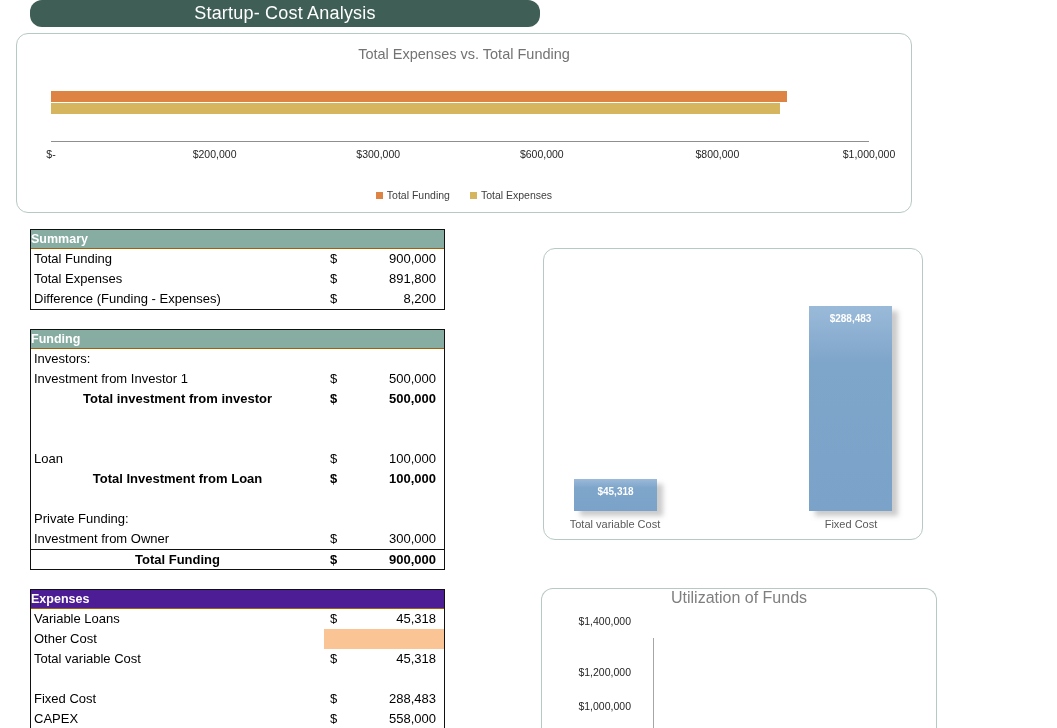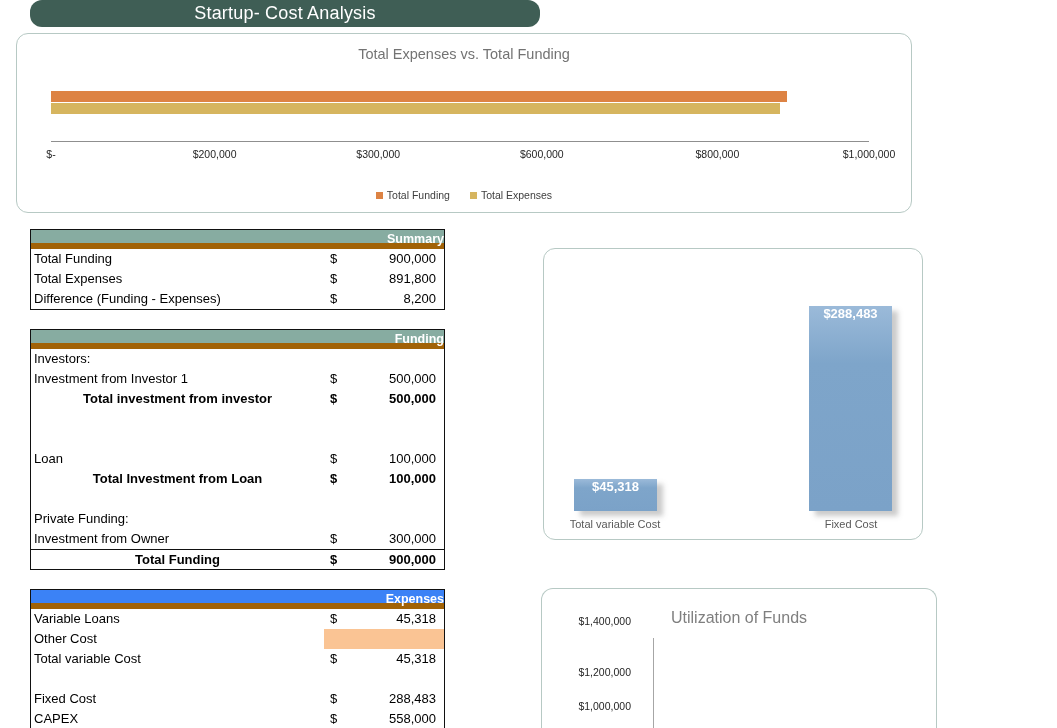--- a/index.html
+++ b/index.html
@@ -28,50 +28,50 @@
   .x-tick { position:absolute; transform:translateX(-50%); font-size:10.5px; color:#262626; white-space:nowrap; }
   .legend { position:absolute; left:0; right:0; top:155px; display:flex; justify-content:center; gap:20px; }
   .legend-item { display:inline-flex; align-items:center; gap:4px; font-size:10.5px; color:#404040; }
   .legend-swatch { width:7px; height:7px; display:inline-block; }
 
   
   .xl-table { position:absolute; width:415px; border:1.5px solid #111; background:#fff; }
   #summary-table  { left:30px; top:229px; }
   #funding-table  { left:30px; top:329px; }
   #expenses-table { left:30px; top:589px; }
-  .tbl-header { height:19px; line-height:19px; text-align:right; color:#fff;
-    font-size:12.5px; font-weight:700; border-bottom:6px solid #a16207; }
+  .tbl-header { height:19px; line-height:19px; text-align:left; color:#fff;
+    font-size:12.5px; font-weight:700; border-bottom:1px solid #a16207; }
   .tbl-row { display:flex; height:20px; line-height:20px; font-size:13px; color:#000; }
   .tbl-row.bold { font-weight:700; }
   .tbl-row.top-border { border-top:1px solid #111; }
   .tbl-label { flex:1; padding-left:3px; white-space:nowrap; overflow:hidden; }
   .tbl-label.center { text-align:center; padding-left:0; }
   .num-group { width:120px; display:flex; }
   .num-group.highlight { background:#fac494; }
   .tbl-dollar { width:30px; padding-left:6px; }
   .tbl-value { flex:1; text-align:right; padding-right:8px; }
 
   
   #col-chart { left:543px; top:248px; width:380px; height:292px; }
   .col-plot { position:absolute; left:0; top:0; width:100%; height:262px; }
   .col-bar { position:absolute; bottom:0; width:83px;
     background:linear-gradient(180deg,#9bbad9 0%,#7ea5ca 28%,#7ba2c8 100%);
     box-shadow:6px 5px 5px rgba(140,140,140,.45);
-    color:#fff; font-weight:700; font-size:13px; text-align:center; padding-top:0; }
+    color:#fff; font-weight:700; font-size:10px; text-align:center; padding-top:7px; }
   .col-bar-0 { left:30px; }
   .col-bar-1 { left:265px; }
   .col-cats { position:absolute; top:269px; left:0; width:100%; height:16px; }
   .col-cat { position:absolute; transform:translateX(-50%); font-size:11px; color:#595959; white-space:nowrap; }
   .col-cat-0 { left:71px; }
   .col-cat-1 { left:307px; }
 
   
   #util-chart { left:541px; top:588px; width:396px; height:170px; border-bottom:none;
     border-bottom-left-radius:0; border-bottom-right-radius:0; }
-  #util-chart .card-title { top:20px; font-size:16px; color:#7f7f7f; }
+  #util-chart .card-title { top:0; font-size:16px; color:#7f7f7f; }
   .util-ytick { position:absolute; right:305px; transform:translateY(-50%);
     font-size:10.5px; color:#262626; white-space:nowrap; }
   .yt-0 { top:32px; } .yt-1 { top:83px; } .yt-2 { top:117px; }
   .util-axis { position:absolute; left:111px; top:49px; width:1px; height:121px; background:#a6a6a6; }
 </style>
 </head>
 <body>
 
 <div class="canvas">
 
@@ -209,21 +209,21 @@
           <span class="tbl-label center">Total Funding</span>
           <span class="num-group">
             <span class="tbl-dollar">$</span>
             <span class="tbl-value">900,000</span>
           </span>
         </div>
       </div>
   </div>
 
   <div class="xl-table" id="expenses-table">
-    <div class="tbl-header" style="background: #3b82f6;">Expenses</div>
+    <div class="tbl-header" style="background: #4c1d95;">Expenses</div>
     <div class="tbl-body">
         <div class="tbl-row">
           <span class="tbl-label">Variable Loans</span>
           <span class="num-group">
             <span class="tbl-dollar">$</span>
             <span class="tbl-value">45,318</span>
           </span>
         </div>
         <div class="tbl-row">
           <span class="tbl-label">Other Cost</span>

